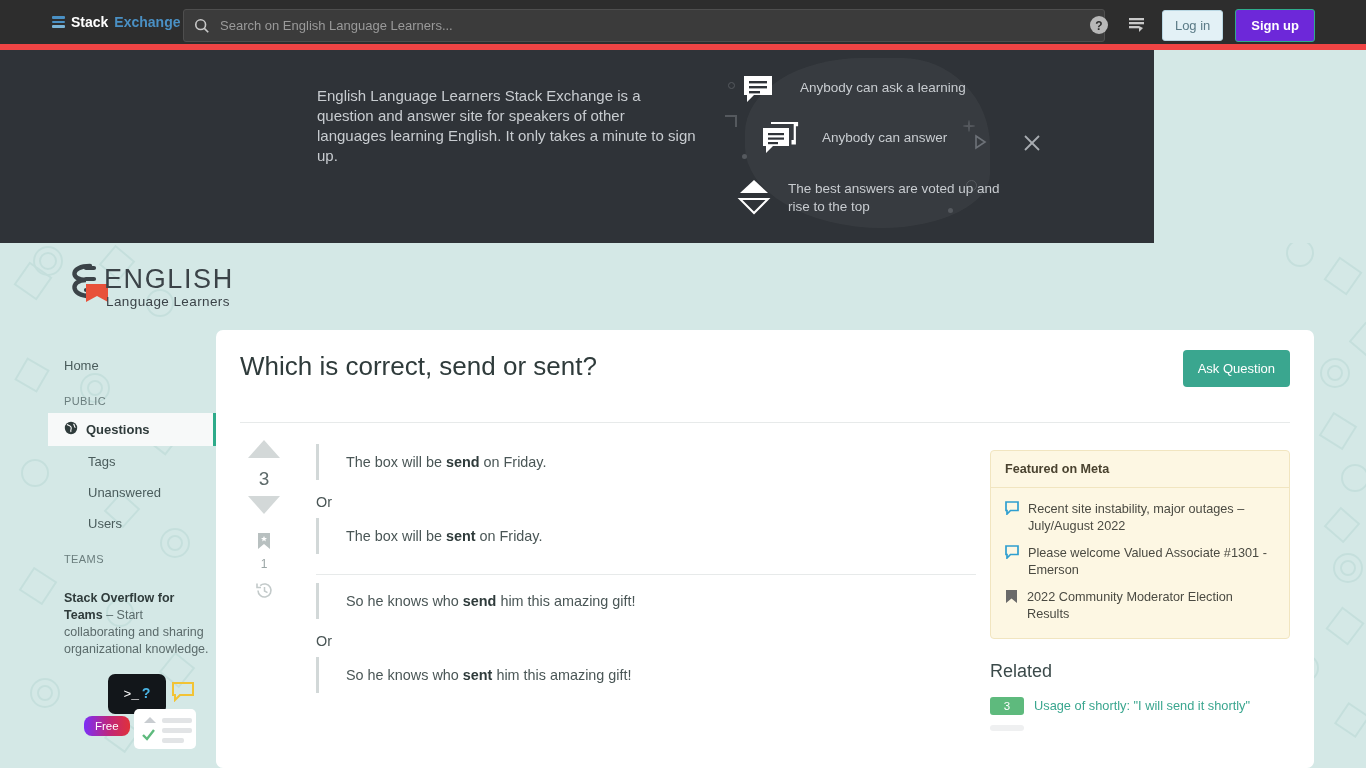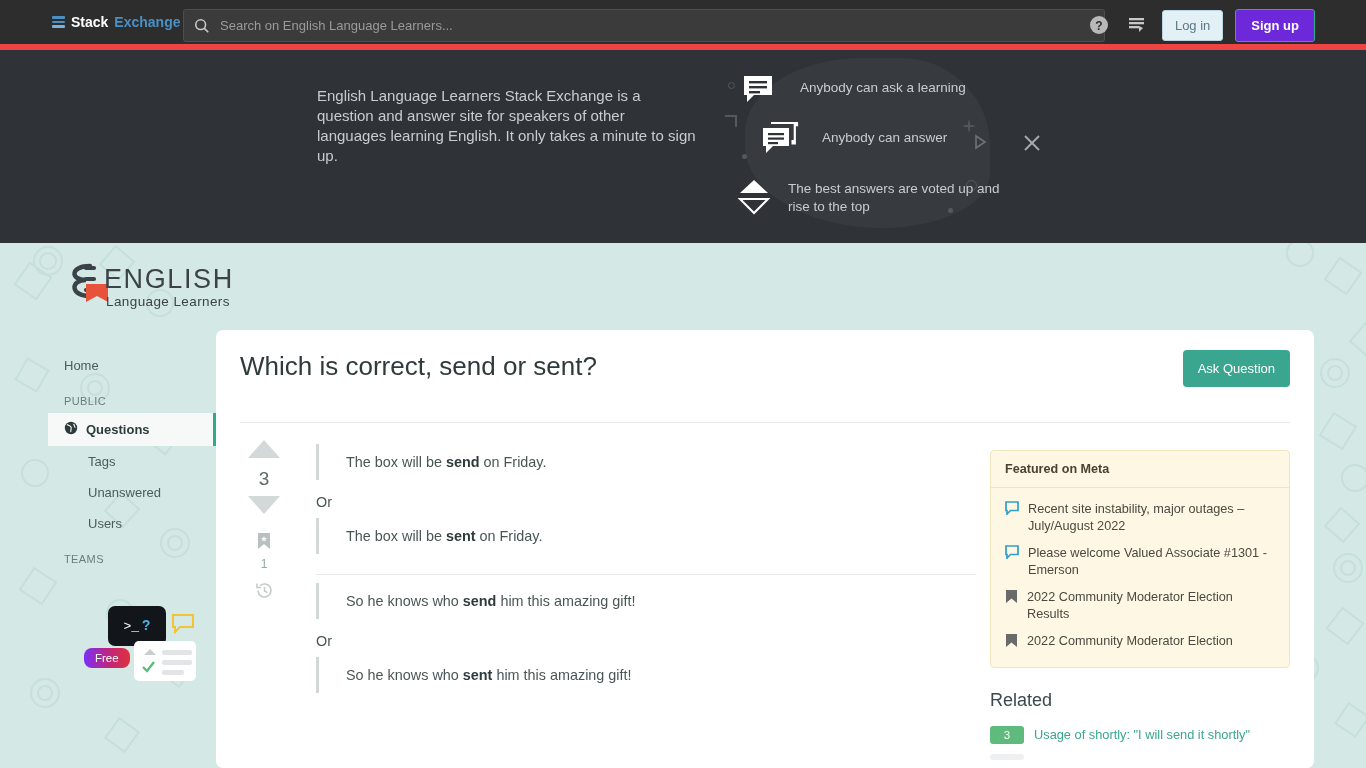--- a/index.html
+++ b/index.html
@@ -53,21 +53,21 @@
     font-family: "Liberation Sans", sans-serif;
   }
   .btn-signup {
     background: #6d28d9; color: #ffffff; border: 1px solid #2eab8a;
     font-size: 13px; font-weight: bold; padding: 8px 15px; border-radius: 3px; cursor: pointer;
     font-family: "Liberation Sans", sans-serif;
   }
 
   
   .hero {
-    position: absolute; top: 50px; left: 0; width: 1366px; height: 193px;
+    position: absolute; top: 50px; left: 0; width: 1154px; height: 193px;
     background: #2f3338;
     overflow: hidden;
   }
   .hero-blob {
     position: absolute; left: 745px; top: 8px; width: 245px; height: 170px;
     background: rgba(255,255,255,0.045);
     border-radius: 60% 45% 55% 70% / 55% 65% 40% 60%;
   }
   .hero-dot { position: absolute; border-radius: 50%; }
   .hero-text {
@@ -365,20 +365,23 @@
   <div class="nav-item nav-sub">
     <span>Unanswered</span>
   </div>
   <div class="nav-item nav-sub">
     <span>Users</span>
   </div>
   <div class="nav-head">TEAMS</div>
 </div>
 
 <div class="teams-promo">
+  <div class="teams-txt">
+    <b>Stack Overflow for Teams</b><span> – Start collaborating and sharing organizational knowledge.</span>
+  </div>
   <div class="teams-art">
     <div class="term-card">
       <span style="color:#ffffff;font-family:'Liberation Mono', monospace;font-size:13px;">&gt;_</span>
       <span style="color:#49b4e4;font-family:'Liberation Mono', monospace;font-size:14px;font-weight:bold;">?</span>
     </div>
     <span style="position:absolute;left:108px;top:8px;">
       <svg width="22" height="20" viewBox="0 0 22 20">
           <path d="M1 1 h20 v12 h-13 l-5 5 v-5 h-2 z" fill="none" stroke="#f2c335" stroke-width="2"></path>
         </svg>
     </span>
@@ -470,28 +473,20 @@
           <span class="meta-row-txt">Please welcome Valued Associate #1301 - Emerson</span>
         </div>
         <div class="meta-row">
           <span>
             <svg width="13" height="15" viewBox="0 0 13 15">
                 <path d="M1 1 h11 v13 l-5.5 -4.5 l-5.5 4.5 z" fill="#6a6a6a"></path>
               </svg>
           </span>
           <span class="meta-row-txt">2022 Community Moderator Election Results</span>
         </div>
-        <div class="meta-row">
-          <span>
-            <svg width="13" height="15" viewBox="0 0 13 15">
-                <path d="M1 1 h11 v13 l-5.5 -4.5 l-5.5 4.5 z" fill="#6a6a6a"></path>
-              </svg>
-          </span>
-          <span class="meta-row-txt">2022 Community Moderator Election</span>
-        </div>
       </div>
     </div>
 
     <h2 class="rel-head">Related</h2>
     <div class="rel-row">
       <span class="rel-badge">3</span>
       <span class="rel-link">Usage of shortly: "I will send it shortly"</span>
     </div>
     <div class="rel-row">
       <span class="rel-badge dim"></span>

